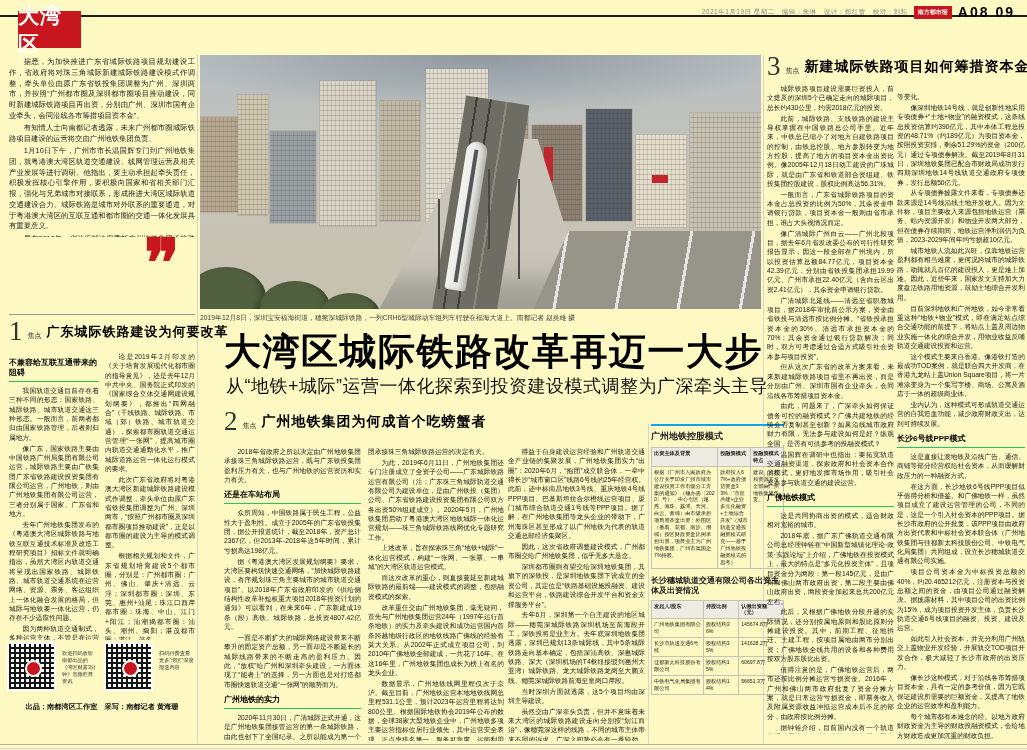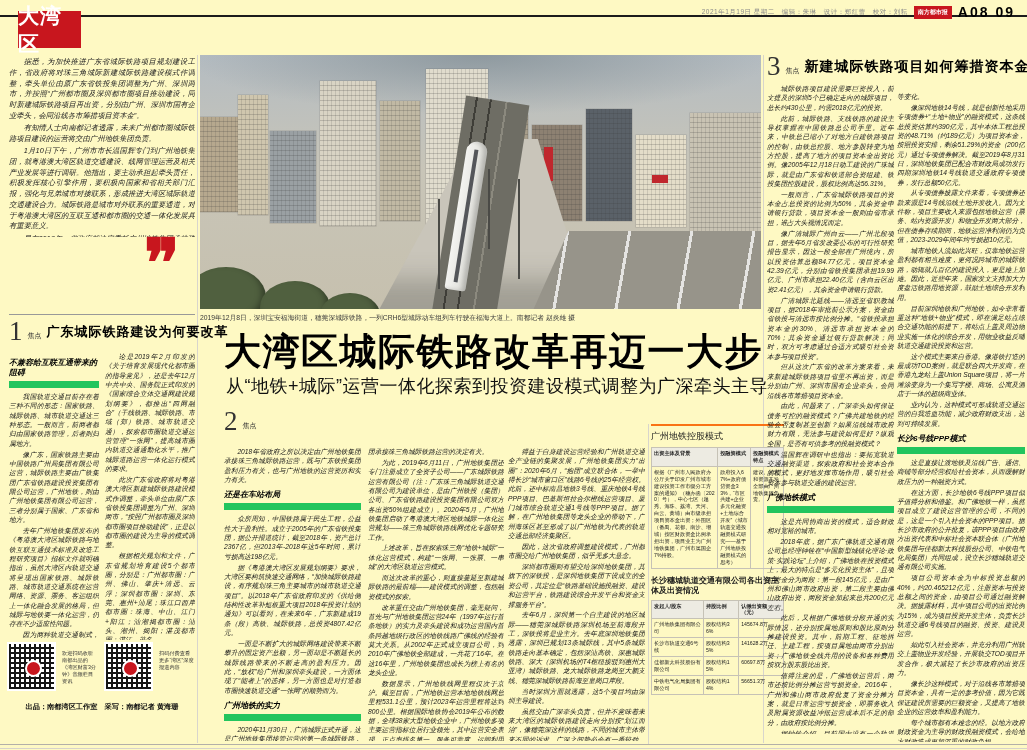--- a/index.html
+++ b/index.html
@@ -10,23 +10,23 @@
   .topline{left:0;top:15px;width:1027px;height:2px;background:#1c1c1c;}
   .logo{left:18px;top:11px;width:63px;height:37px;background:#c8161e;color:#fff;
         display:flex;align-items:center;justify-content:center;font-size:21px;font-weight:bold;letter-spacing:1px;}
   .meta{right:12px;top:4px;display:flex;align-items:center;gap:6px;}
   .dateline{font-size:6.5px;color:#8a8a8a;letter-spacing:.5px;}
   .badge{background:#c8161e;color:#fff;font-size:6px;padding:2px 4px;font-weight:bold;}
   .pageno{font-size:14px;font-weight:bold;color:#000;letter-spacing:2px;}
   
   .bt{font-size:6.7px;line-height:9.35px;color:#161616;}
   .p{margin:0 0 1.5px 0;text-indent:2em;text-align:justify;}
-  .sub{font-weight:bold;font-size:8px;line-height:10px;color:#000;border-bottom:7px solid #22c55e;
+  .sub{font-weight:bold;font-size:8px;line-height:10px;color:#000;border-bottom:1px solid #22c55e;
        padding:4px 0 3px 0;margin:2px 0 4px 0;text-indent:0;}
-  .col{overflow:hidden;font-style:italic;}
+  .col{overflow:hidden;}
   
   .sechead{display:flex;align-items:flex-end;gap:5px;}
   .num{font-size:27px;line-height:23px;font-weight:400;color:#333;font-family:"Liberation Serif",serif;}
   .tag{font-size:7px;color:#333;padding-bottom:2px;white-space:nowrap;}
   .stitle{font-size:14px;font-weight:bold;color:#000;letter-spacing:1px;padding-bottom:2px;white-space:nowrap;}
   
   .intro .p{font-size:7.35px;line-height:10.75px;color:#222;}
   .quote{left:144px;top:234px;font-size:66px;line-height:60px;color:#c8161e;font-family:"Liberation Serif",serif;font-weight:bold;}
   .rule{background:#999;height:1px;}
   .credit{font-size:7.2px;font-weight:bold;color:#111;text-align:center;}
@@ -59,21 +59,21 @@
   .pole{position:absolute;width:1.5px;background:#4a4a46;}
   .tree{position:absolute;border-radius:50%;background:#50603f;box-shadow:inset -4px -4px 6px rgba(0,0,0,.35);}
   .road{position:absolute;right:-20px;bottom:0;width:230px;height:78px;background:#97948a;transform:skewX(-24deg);
         background-image:repeating-linear-gradient(75deg,transparent 0 18px,rgba(255,255,255,.75) 18px 21px,transparent 21px 60px);}
   .caption{font-size:6.8px;color:#3a3a3a;line-height:9px;}
   
   .headline{font-size:37px;font-weight:bold;color:#000;letter-spacing:1.5px;white-space:nowrap;}
   .subhl{font-size:18px;color:#111;letter-spacing:.5px;white-space:nowrap;}
   
   .ibx{overflow:hidden;}
-  .ibx-title{font-size:9px;font-weight:normal;border-top:2px solid #f97316;padding:4px 0 4px 0;}
+  .ibx-title{font-size:9px;font-weight:bold;border-top:2px solid #0ea5e9;padding:4px 0 4px 0;}
   .ibx table{width:100%;border-collapse:collapse;table-layout:fixed;}
   .ibx th,.ibx td{border:1px solid #c6c2b6;font-size:5.2px;line-height:6.9px;padding:2px;
                   vertical-align:top;text-align:left;word-break:break-all;color:#222;}
   .ibx th{background:#edebe2;font-weight:bold;}
   .t2title{font-size:8px;font-weight:bold;line-height:10px;margin:7px 0 4px 0;}
   .vline{width:1px;background:#d8d5cc;}
   .footline{left:0;top:744px;width:1027px;height:1px;background:#b3b0a8;}
   .footline2{left:0;top:748px;width:1027px;height:1px;background:#d6d3ca;}
 </style>
 </head>
@@ -159,20 +159,21 @@
     <div class="road"></div>
   </div>
   <div class="abs caption" style="left:200px;top:313px;width:561px;">2019年12月8日，深圳宝安福海街道，穗莞深城际铁路，一列CRH6型城际动车组列车行驶在福海大道上。南都记者 赵炎雄 摄</div>
 
   <div class="abs subhl" style="left:226px;top:374px;">从“地铁+城际”运营一体化探索到投资建设模式调整为广深牵头主导</div>
   <div class="abs headline" style="left:224px;top:327px;">大湾区城际铁路改革再迈一大步</div>
 
   <div class="abs sechead" style="left:224px;top:410px;">
     <span class="num">2</span>
     <span class="tag">焦点</span>
+    <span class="stitle">广州地铁集团为何成首个吃螃蟹者</span>
   </div>
   <div class="abs col bt" style="left:224px;top:447px;width:137px;height:294px;">
     <p class="p">2018年省政府之所以决定由广州地铁集团承接珠三角城际铁路运营，既与广东铁投集团盈利压力有关，也与广州地铁的运营资历和实力有关。</p>
     <div class="sub">还是在车站布局</div>
     <p class="p">众所周知，中国铁路属于民生工程，公益性大于盈利性。成立于2005年的广东省铁投集团，据公开报道统计，截至2018年，资产总计2367亿，但2013年-2018年这5年时间，累计亏损高达198亿元。</p>
     <p class="p">据《粤港澳大湾区发展规划纲要》要求，大湾区要构筑快速交通网络，“加快城际铁路建设，有序规划珠三角主要城市的城市轨道交通项目”。以2018年广东省政府印发的《供给侧结构性改革补短板重大项目2018年投资计划的通知》可以看到，在未来6年，广东新建成19条（段）高铁、城际铁路，总投资4807.42亿元。</p>
     <p class="p">一面是不断扩大的城际网络建设带来不断攀升的固定资产总额，另一面却是不断延长的城际线路带来的不断走高的盈利压力。因此，“放权”给广州和深圳牵头建设，一方面体现了“能者上”的选择，另一方面也是对打造都市圈快速轨道交通“一张网”的顺势而为。</p>
     <div class="sub">广州地铁的实力</div>
     <p class="p">2020年11月30日，广清城际正式开通，这是广州地铁集团接管运营的第一条城际铁路，由此也创下了全国纪录。之所以能成为第一个吃螃蟹者，与2018年省政府委托广州地铁集</p>
   </div>

